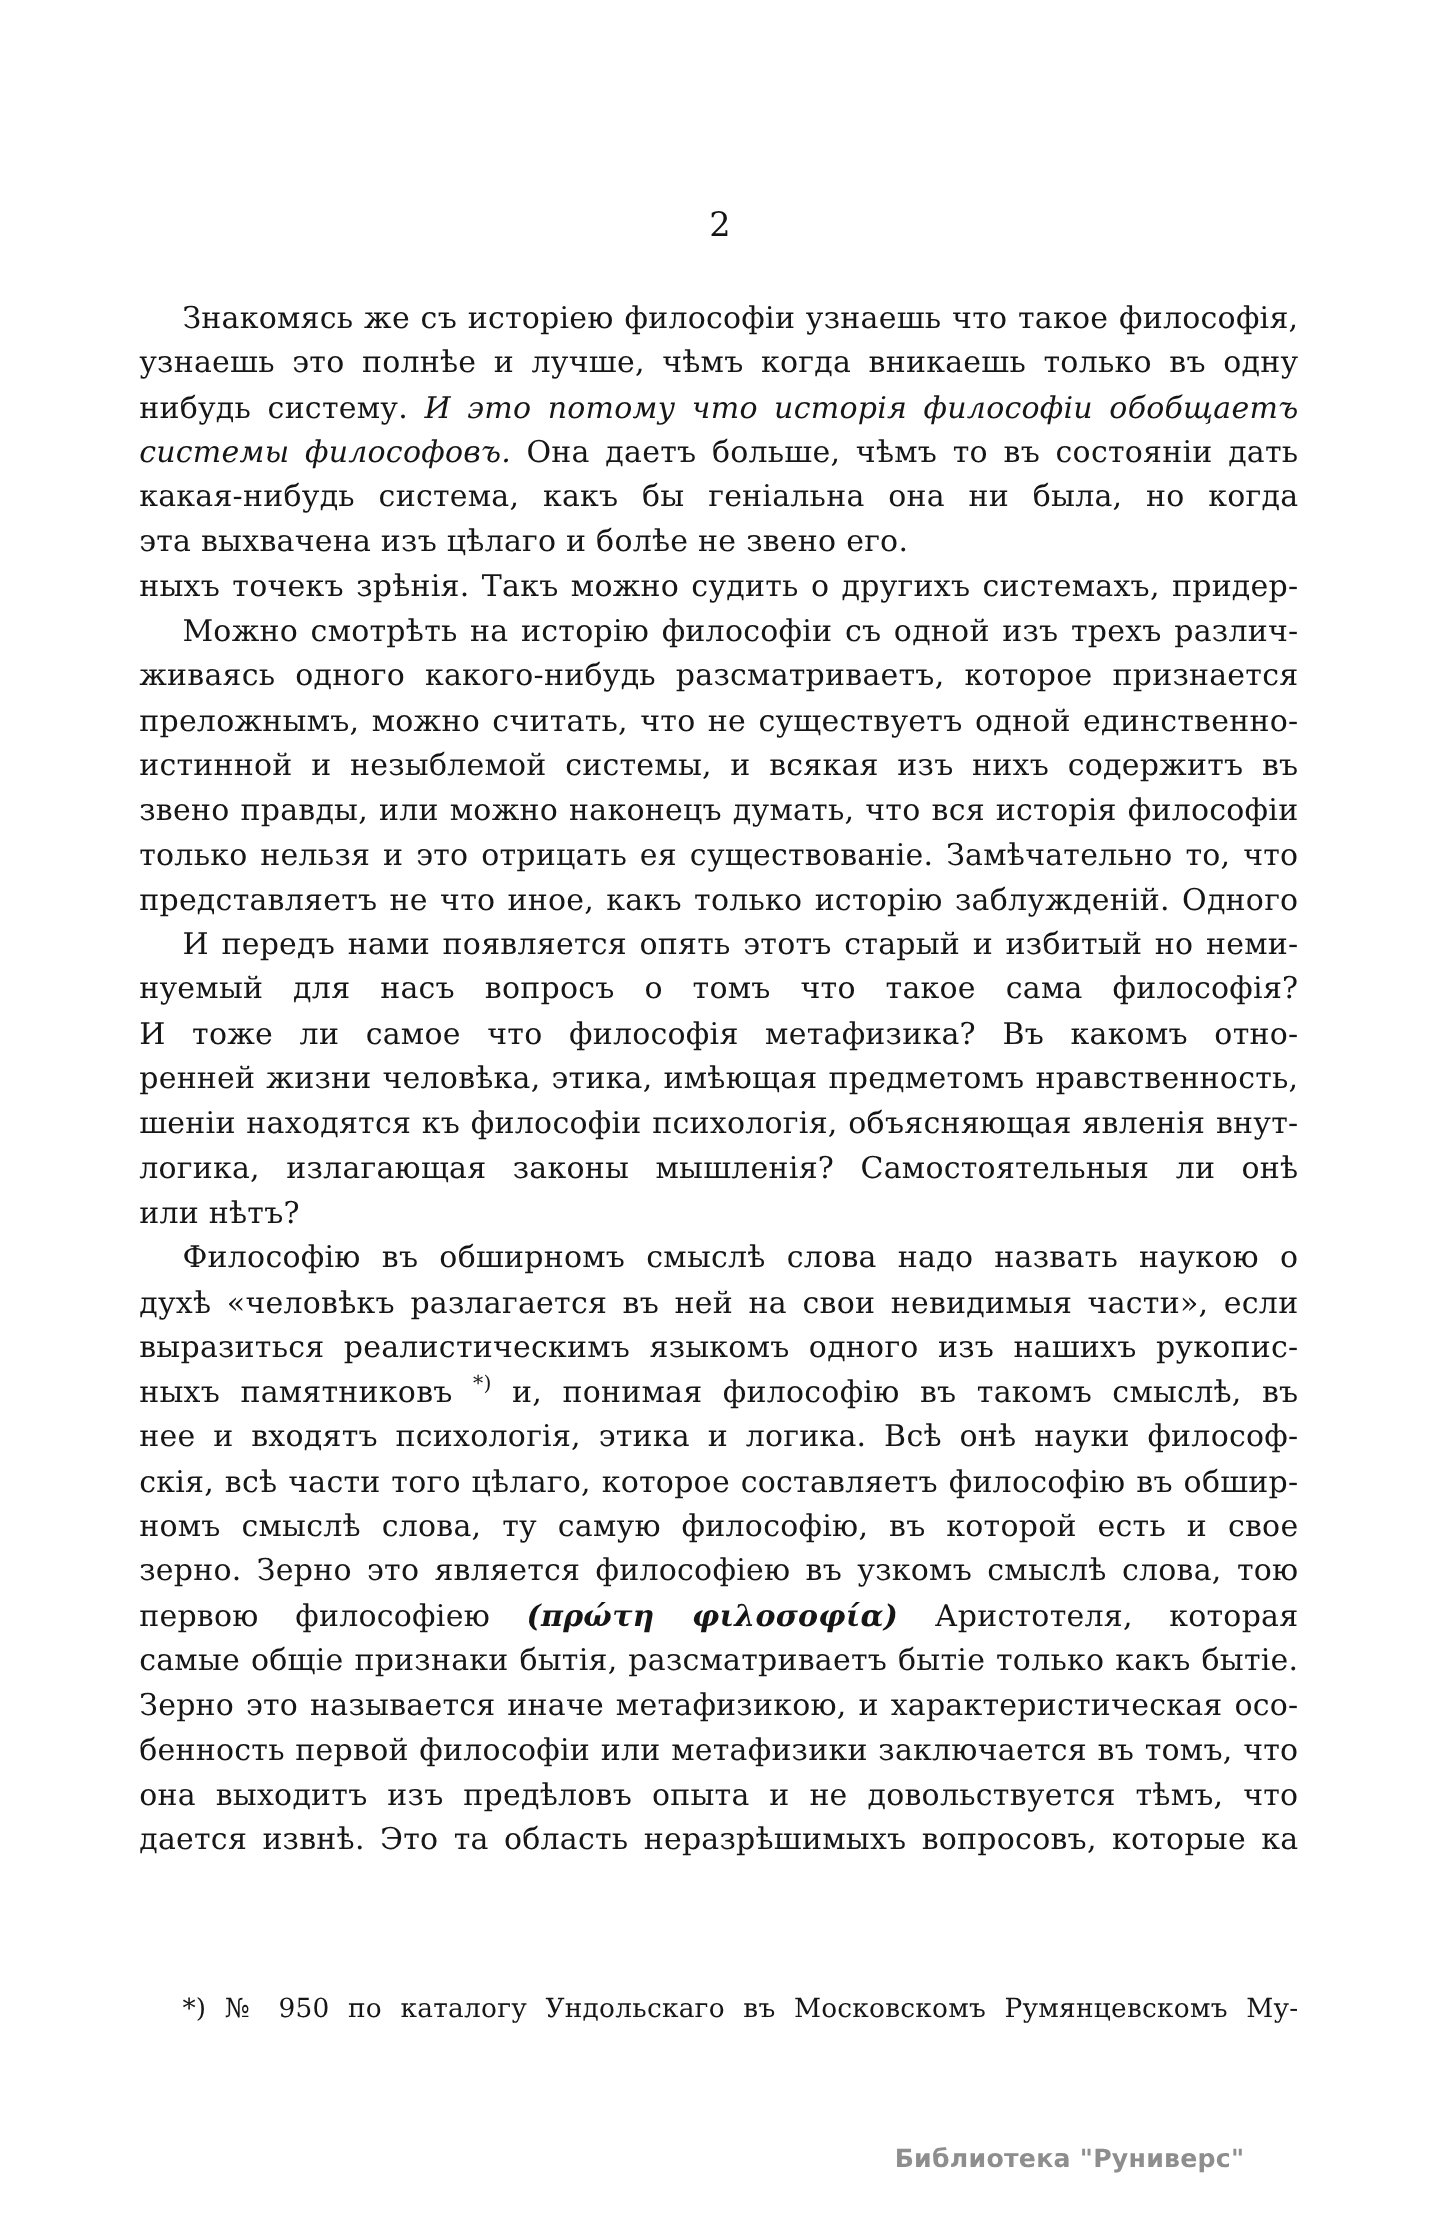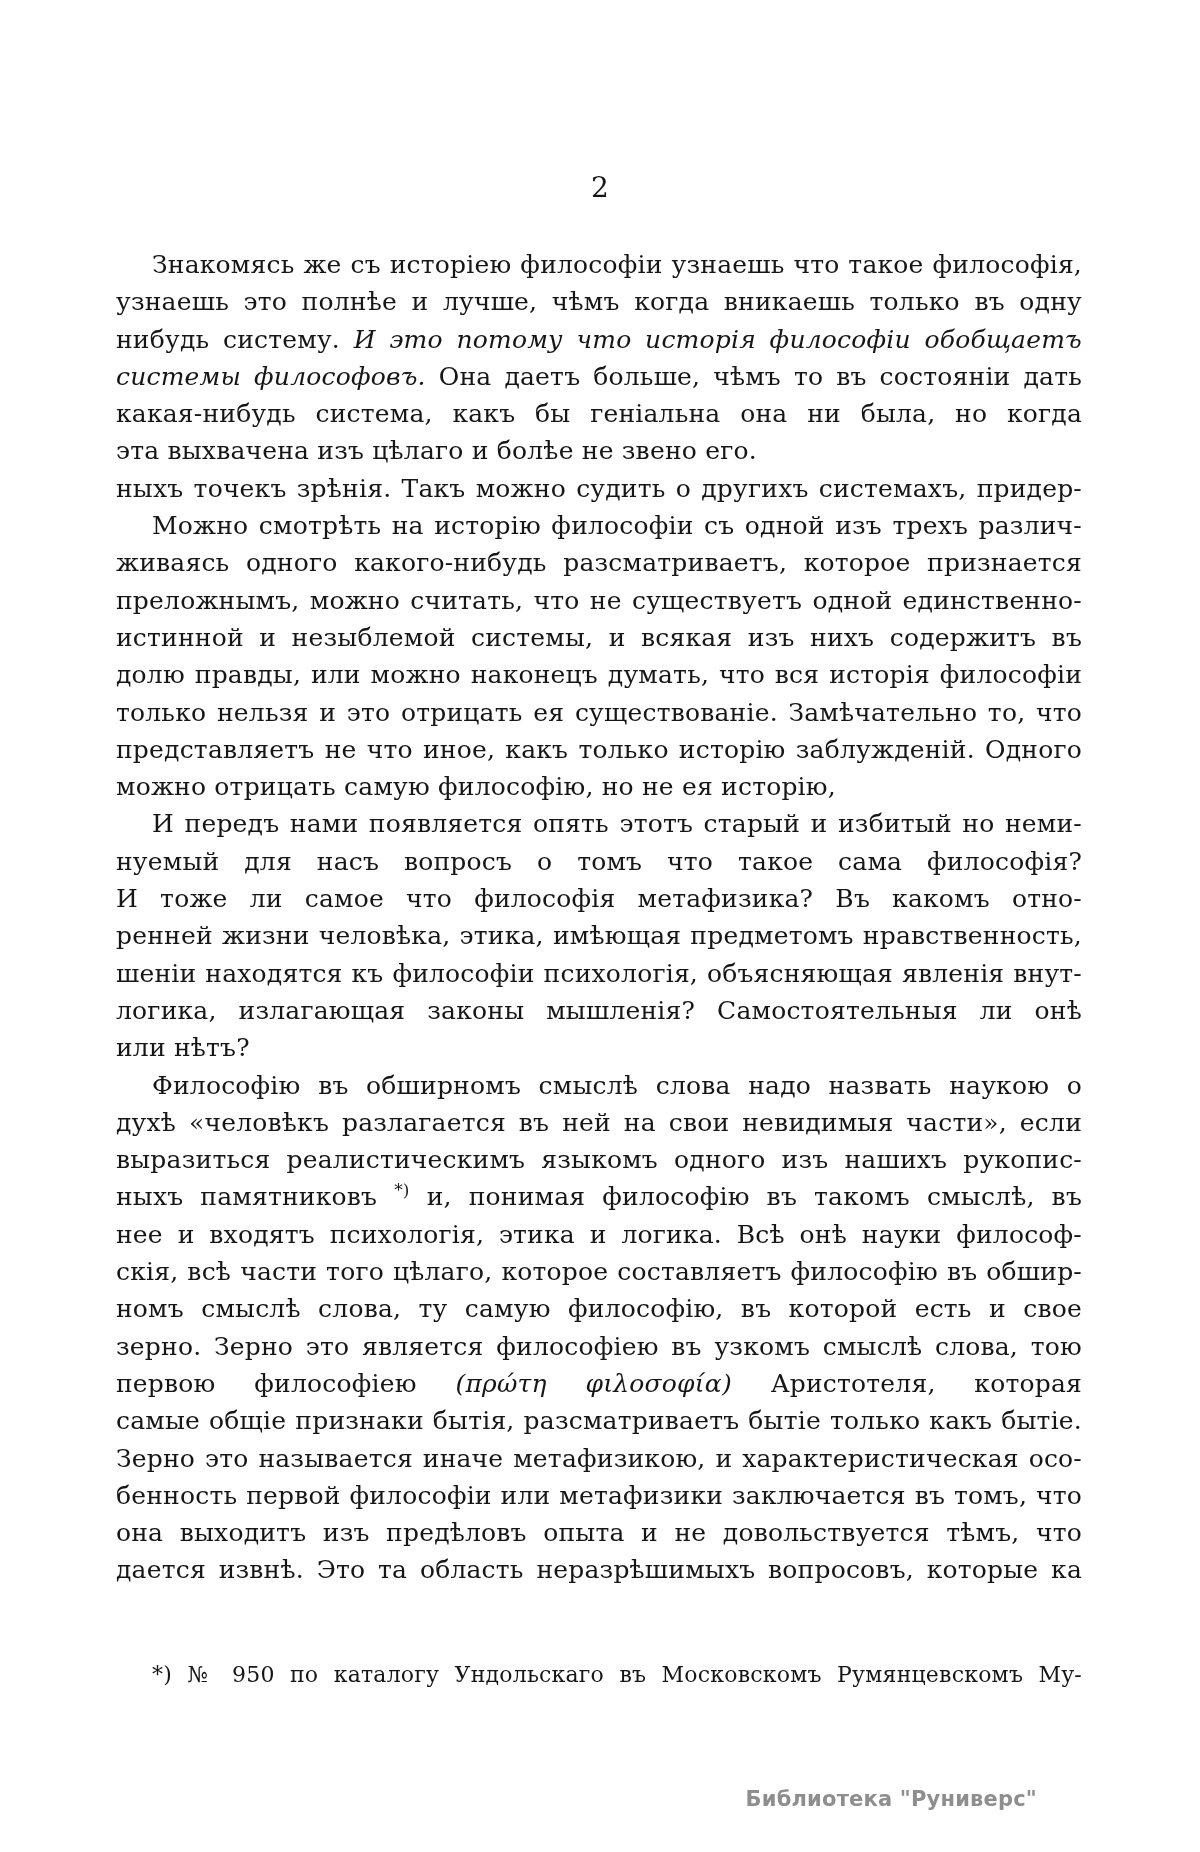--- a/index.html
+++ b/index.html
@@ -50,21 +50,21 @@
     overflow: hidden;
     white-space: normal;
   }
   .footnote-block .line {
     height: 34px;
   }
   .line.ind { text-indent: 36px; }
   .line.end { text-align-last: left; }
   .seg-n { font-style: normal; }
   .seg-i { font-style: italic; margin-top: 32px; }
-  .seg-g { font-style: italic; }
+  .seg-g { font-style: italic; font-weight: bold; }
   .seg-s {
     vertical-align: super;
     font-size: 0.68em;
     line-height: 0;
   }
   .watermark {
     position: absolute;
     top: 1787px;
     right: 163px;
     font-family: "DejaVu Sans", sans-serif;
@@ -87,24 +87,23 @@
         <div class="line"><span class="seg-i">системы философовъ.</span><span class="seg-n"> Она даетъ больше, чѣмъ то въ состояніи дать одна</span></div>
         <div class="line"><span class="seg-n">какая-нибудь система, какъ бы геніальна она ни была, но когда система</span></div>
         <div class="line end"><span class="seg-n">эта выхвачена изъ цѣлаго и болѣе не звено его.</span></div>
       </div>
       <div>
         <div class="line"><span class="seg-n">ныхъ точекъ зрѣнія. Такъ можно судить о другихъ системахъ, придер-</span></div>
         <div class="line ind"><span class="seg-n">Можно смотрѣть на исторію философіи съ одной изъ трехъ различ-</span></div>
         <div class="line"><span class="seg-n">живаясь одного какого-нибудь разсматриваетъ, которое признается не-</span></div>
         <div class="line"><span class="seg-n">преложнымъ, можно считать, что не существуетъ одной единственно-</span></div>
         <div class="line"><span class="seg-n">истинной и незыблемой системы, и всякая изъ нихъ содержитъ въ себѣ</span></div>
-        <div class="line"><span class="seg-n">долю правды, или можно наконецъ думать, что вся исторія философіи</span></div>
+        <div class="line"><span class="seg-n">звено правды, или можно наконецъ думать, что вся исторія философіи</span></div>
         <div class="line"><span class="seg-n">только нельзя и это отрицать ея существованіе. Замѣчательно то, что</span></div>
         <div class="line"><span class="seg-n">представляетъ не что иное, какъ только исторію заблужденій. Одного</span></div>
-        <div class="line end"><span class="seg-n">можно отрицать самую философію, но не ея исторію,</span></div>
       </div>
       <div>
         <div class="line ind"><span class="seg-n">И передъ нами появляется опять этотъ старый и избитый но неми-</span></div>
         <div class="line"><span class="seg-n">нуемый для насъ вопросъ о томъ что такое сама философія?</span></div>
         <div class="line"><span class="seg-n">И тоже ли самое что философія метафизика? Въ какомъ отно-</span></div>
         <div class="line"><span class="seg-n">ренней жизни человѣка, этика, имѣющая предметомъ нравственность,</span></div>
         <div class="line"><span class="seg-n">шеніи находятся къ философіи психологія, объясняющая явленія внут-</span></div>
         <div class="line"><span class="seg-n">логика, излагающая законы мышленія? Самостоятельныя ли онѣ науки</span></div>
         <div class="line end"><span class="seg-n">или нѣтъ?</span></div>
       </div>

